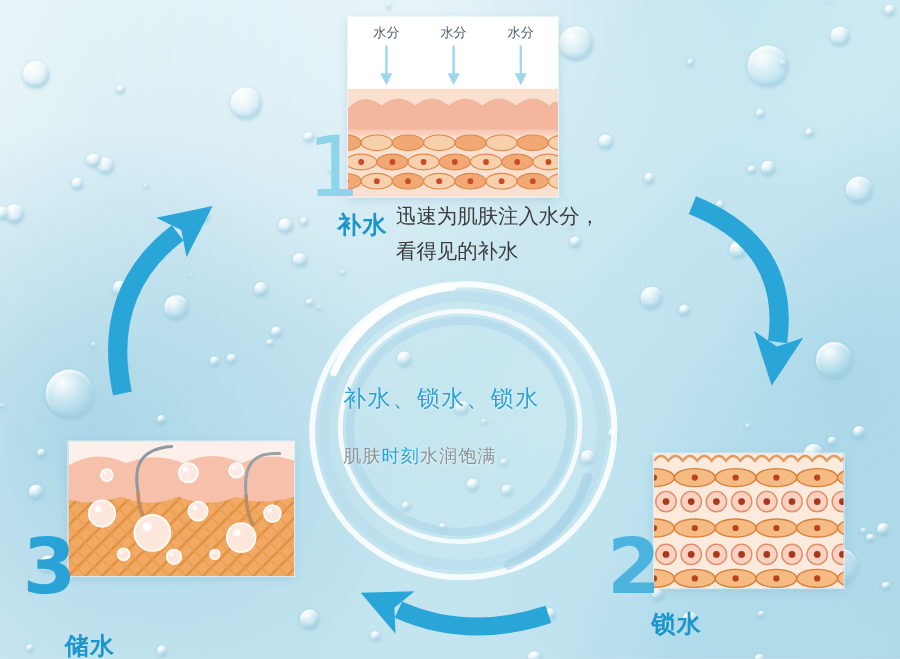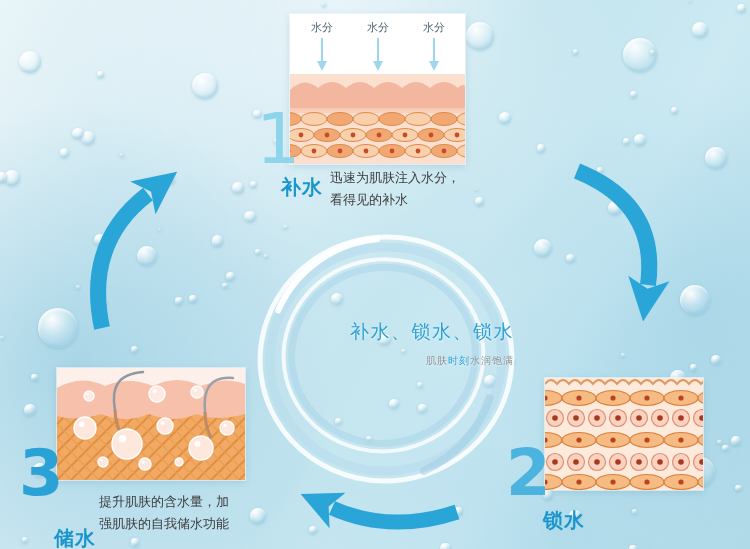--- a/index.html
+++ b/index.html
@@ -32,29 +32,29 @@
   .num{position:absolute;z-index:6;line-height:1;font-size:64px}
   .n1{left:256px;top:104px;color:#8ed5ec;font-weight:400;font-size:70px}
   .n2{left:506px;top:441px;color:#4cb2de;font-weight:600}
   .n3{left:19px;top:441px;color:#2aa2d6;font-weight:700}
 
   .lbl{position:absolute;z-index:6;font-size:20px;font-weight:700;color:#1a96cc;letter-spacing:1px}
   .lb1{left:281px;top:174px}
   .lb2{left:543px;top:507px}
   .lb3{left:54px;top:525px}
 
-  .desc{position:absolute;z-index:6;font-size:13px;color:#3c3c3c;line-height:1.68}
+  .desc{position:absolute;z-index:6;font-size:17px;color:#3c3c3c;line-height:1.68}
   .ds1{left:330px;top:167px}
   .ds2{left:594px;top:500px}
   .ds3{left:99px;top:491px}
 
-  .center-caption{position:absolute;left:286px;top:319px;width:228px;text-align:right;z-index:6;
+  .center-caption{position:absolute;left:286px;top:319px;width:228px;text-align:left;z-index:6;
     text-shadow:0 1px 2px rgba(255,255,255,.75)}
   .cap1{font-size:19px;color:#2aa0d4;letter-spacing:1.5px}
-  .cap2{font-size:10px;color:#8d9398;margin-top:9px;letter-spacing:1px}
+  .cap2{font-size:15px;color:#8d9398;margin-top:26px;letter-spacing:1px}
   .cap2 .hl{color:#2aa0d4}
 </style>
 </head>
 <body>
 
 <div class="stage">
 
   <div id="bubbles">
       <div class="bubble" style="left: 623px; top: 38px; width: 34px; height: 34px;"></div>
       <div class="bubble" style="left: 680px; top: 285px; width: 30px; height: 30px;"></div>
@@ -358,20 +358,19 @@
 
   <div class="num n1">1</div>
   <div class="lbl lb1">补水</div>
   <div class="desc ds1"><span>迅速为肌肤注入水分，</span><br><span>看得见的补水</span></div>
 
   <div class="num n2">2</div>
   <div class="lbl lb2">锁水</div>
 
   <div class="num n3">3</div>
   <div class="lbl lb3">储水</div>
-  <div class="desc ds3"><span>提升肌肤的含水量，加</span><br><span>强肌肤的自我储水功能</span></div>
 
   <div class="center-caption">
     <div class="cap1">补水、锁水、锁水</div>
     <div class="cap2"><span>肌肤</span><span class="hl">时刻</span><span>水润饱满</span></div>
   </div>
 
 </div>
 
 </body></html>

